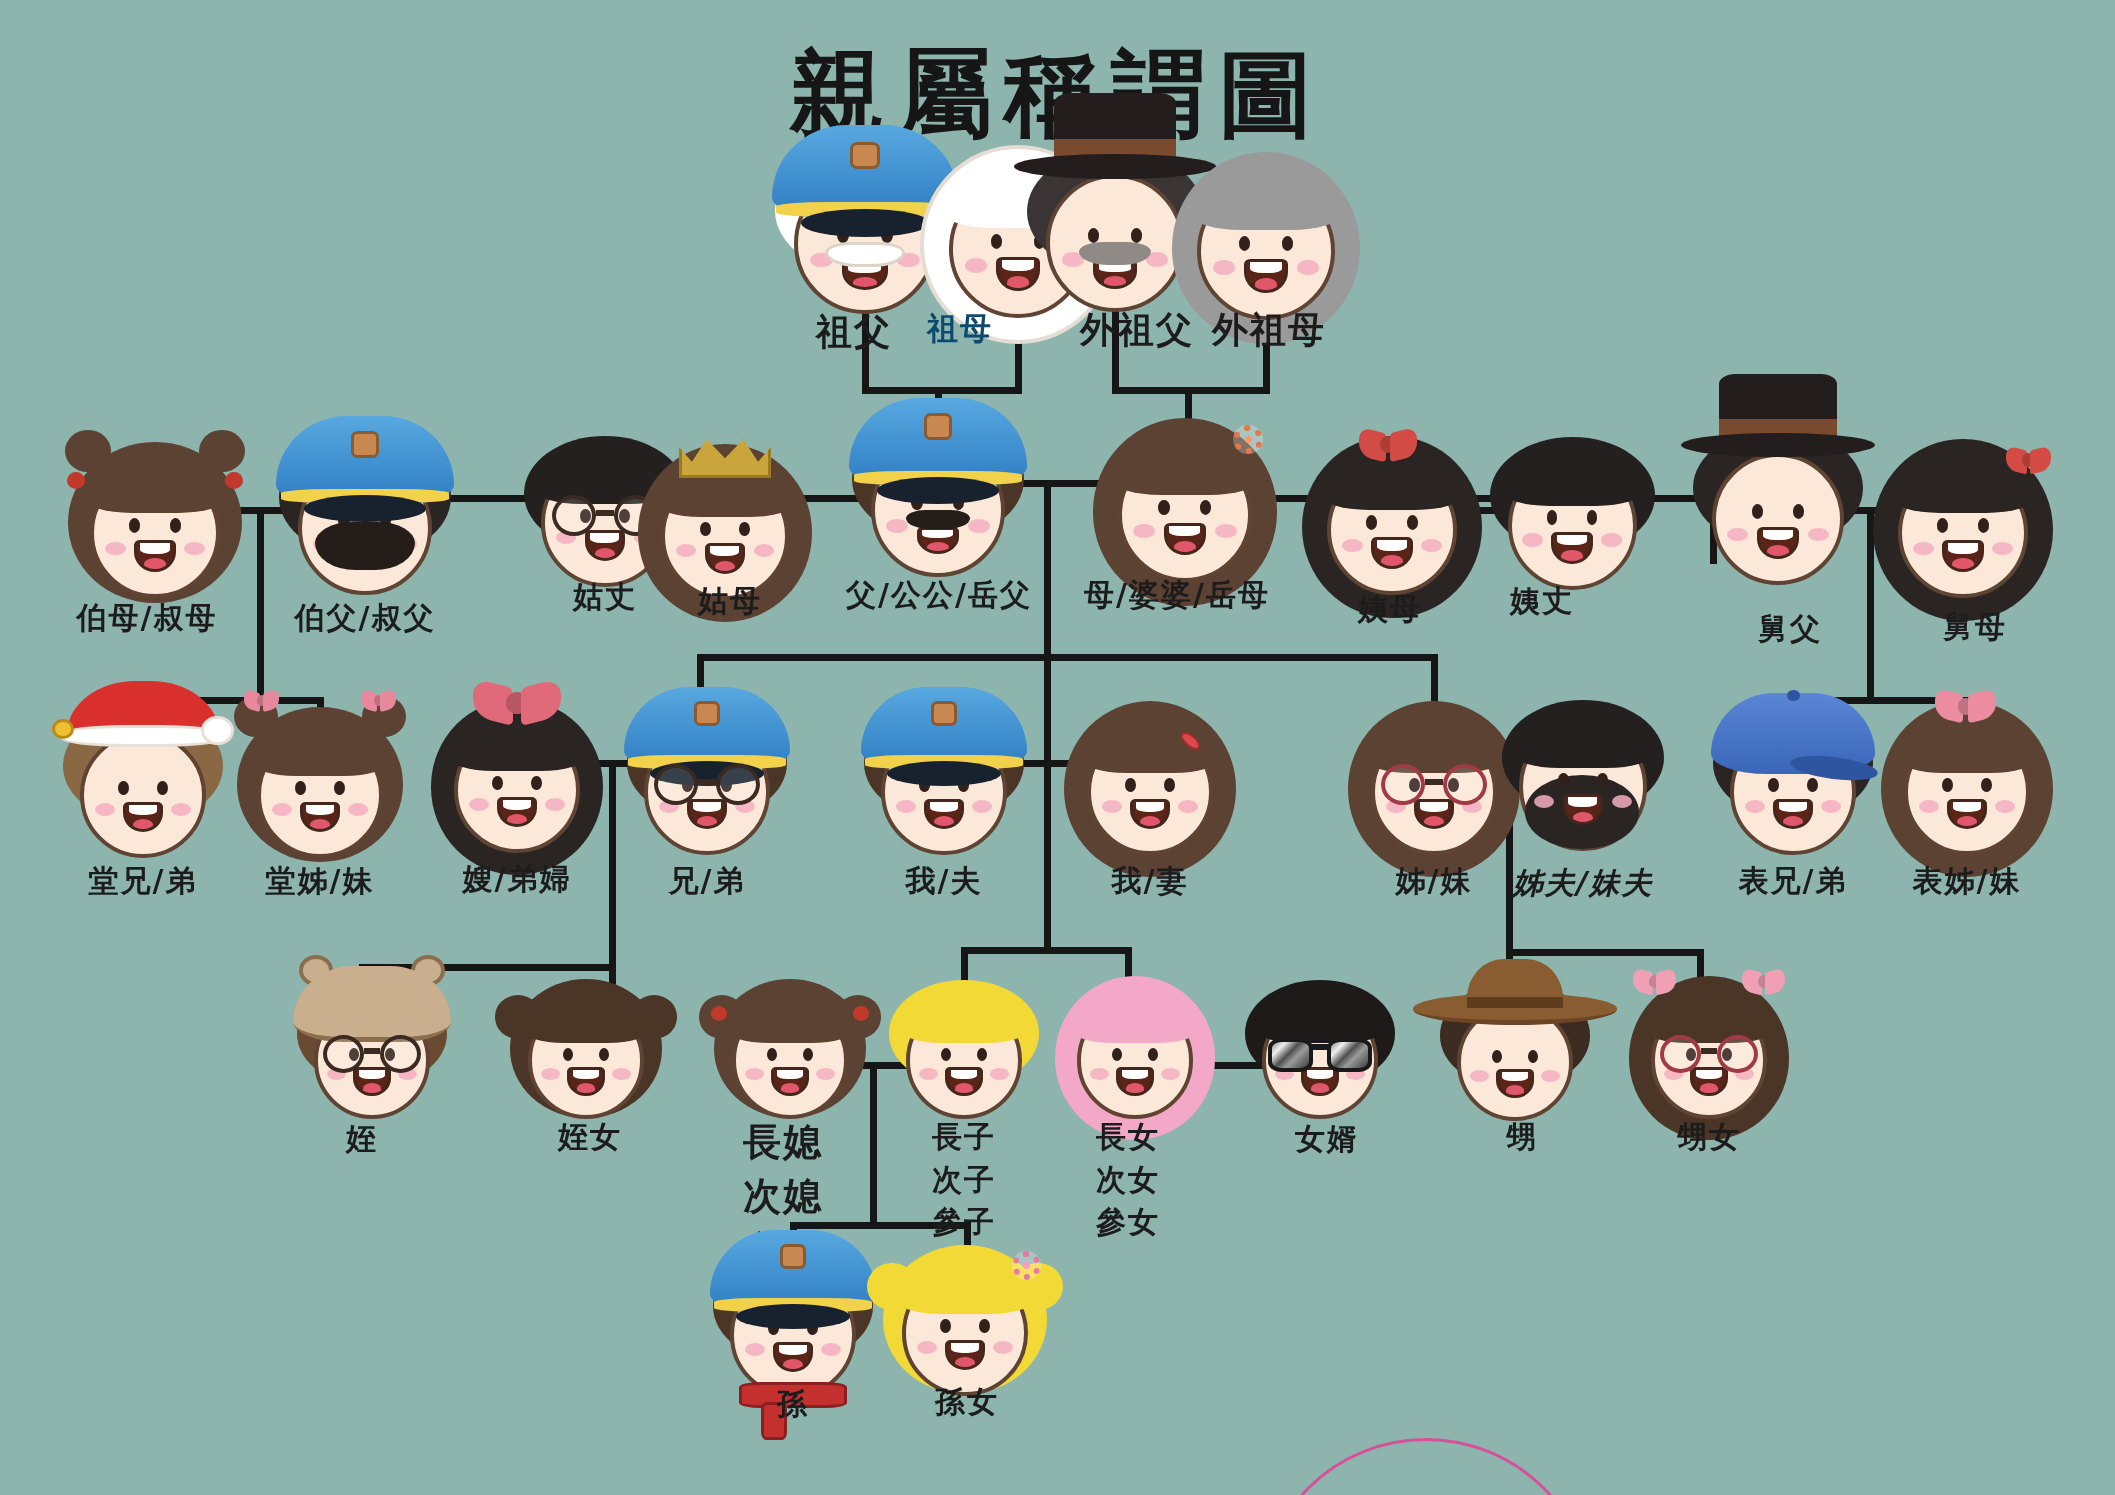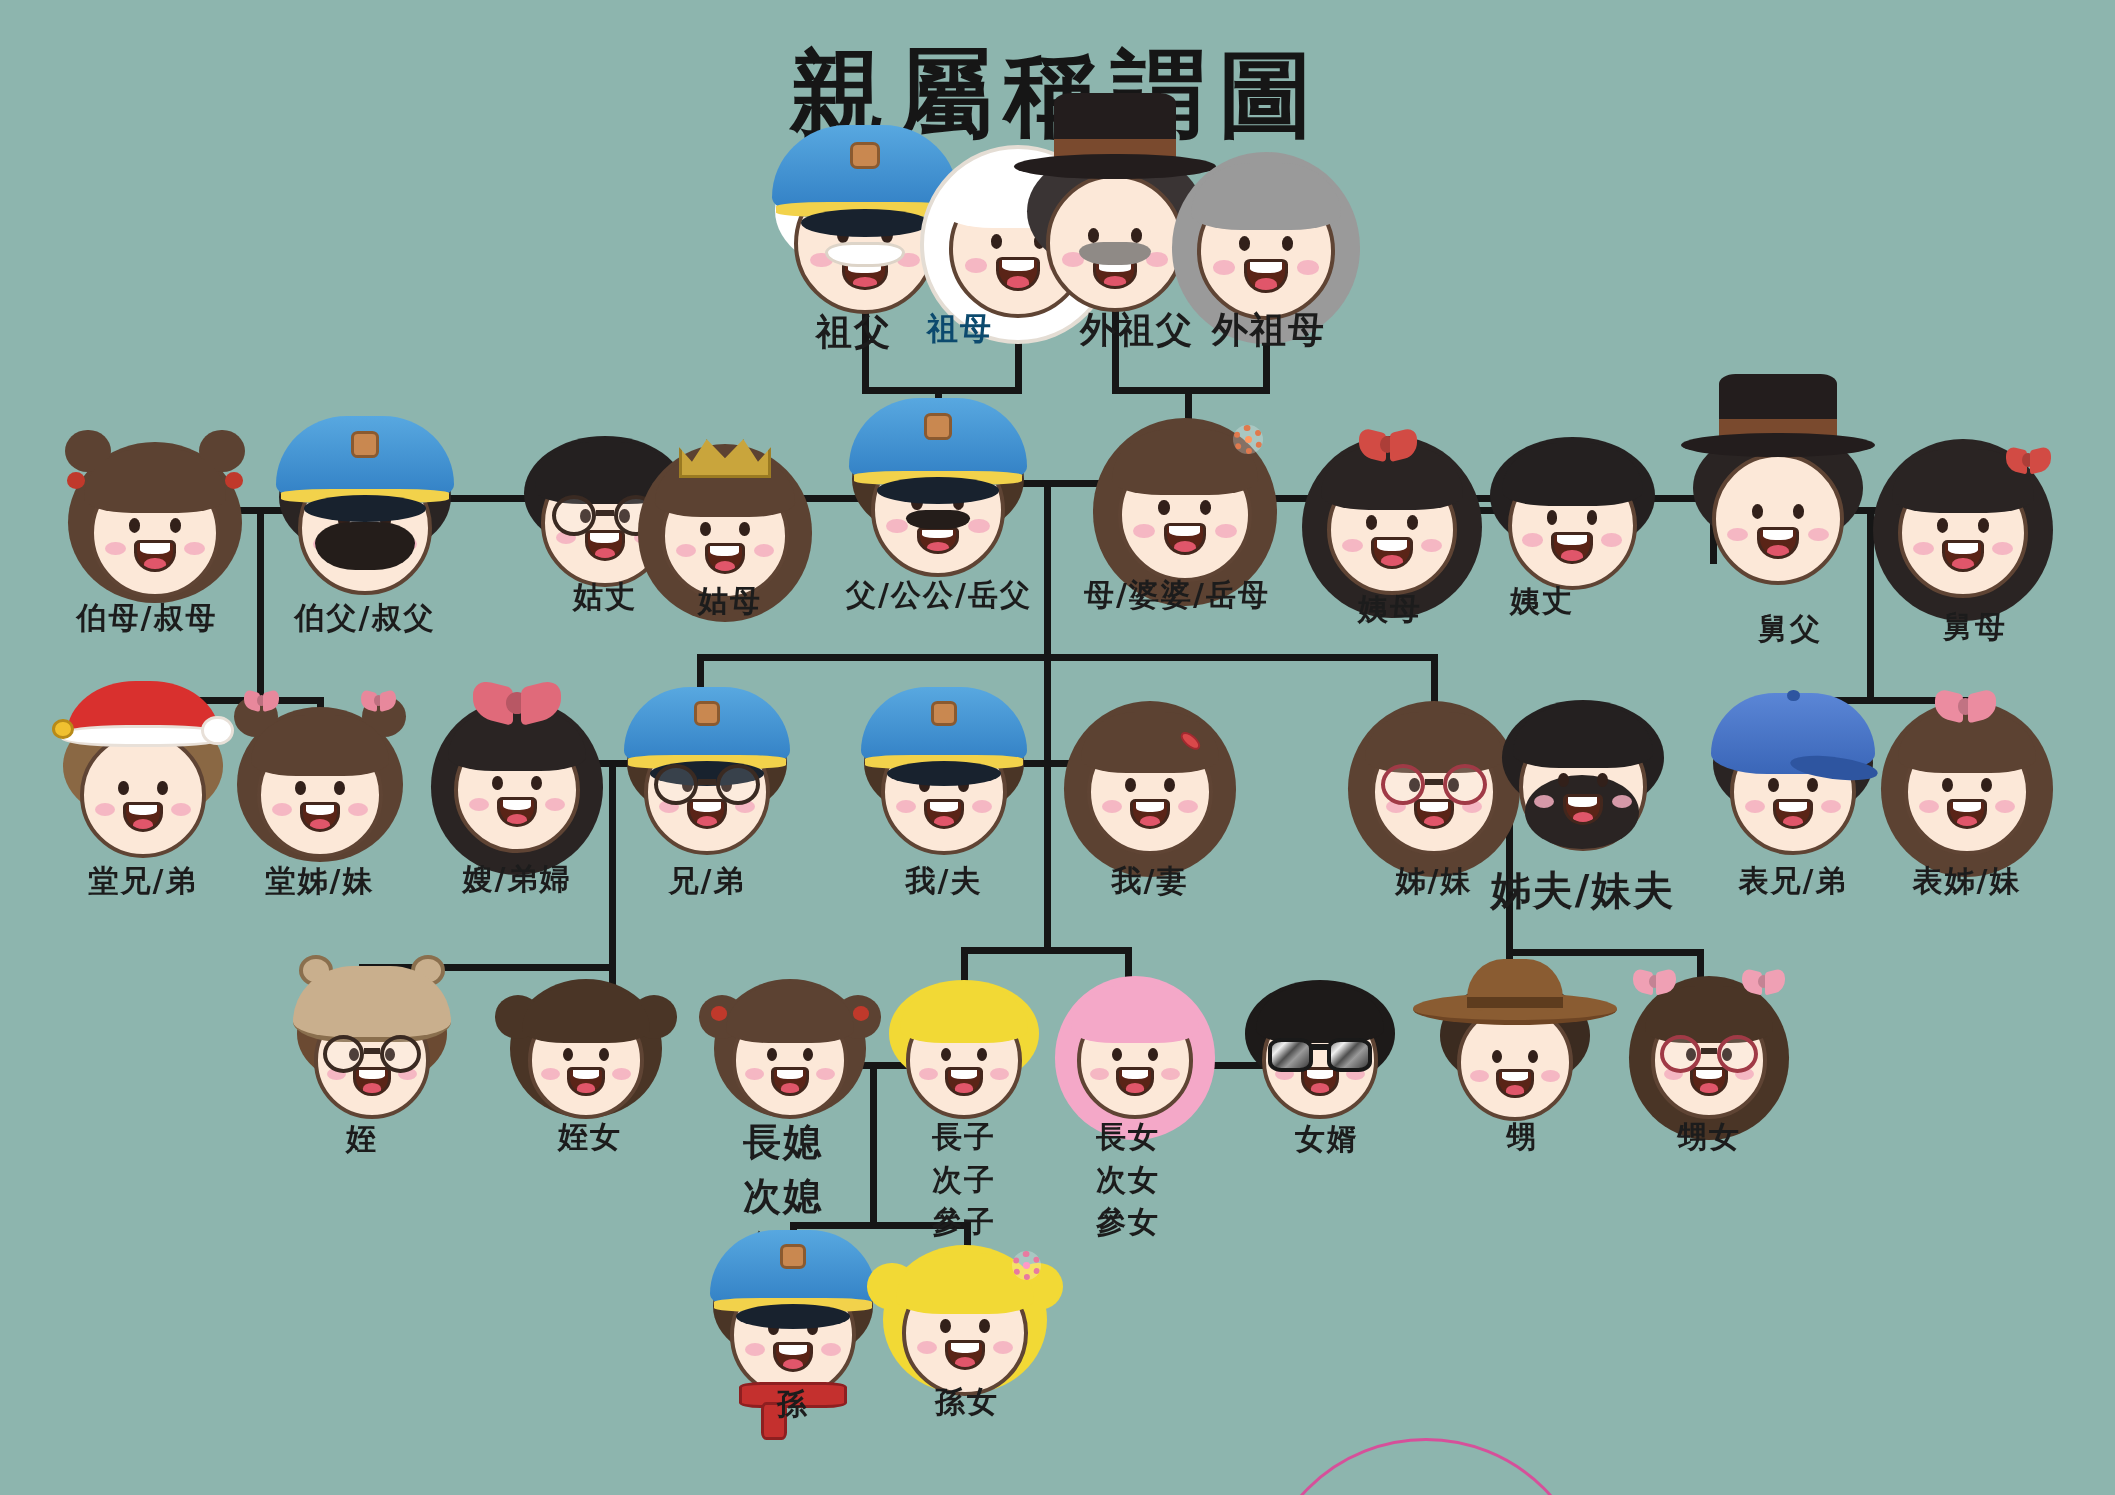--- a/index.html
+++ b/index.html
@@ -478,21 +478,21 @@
           <div class="eye r"></div>
           <div class="blush l"></div>
           <div class="blush r"></div>
           <div class="mouth">
             <div class="teeth"></div>
             <div class="tongue"></div>
           </div>
         </div>
         <div class="bangs" style="background: rgb(36, 32, 32);"></div>
       </div>
-      <div class="plabel" style="left: 1583px; top: 862px; font-size: 40px; color: rgb(28, 28, 28);">姊夫/妹夫</div>
+      <div class="plabel" style="left: 1583px; top: 862px; font-size: 30px; color: rgb(28, 28, 28); font-style: italic;">姊夫/妹夫</div>
       <div class="head" style="left: 1720px; top: 716px; width: 146px; height: 146px;">
         <div class="hb" style="left: -5%; top: -7%; width: 110%; height: 78%; background: rgb(42, 36, 35);"></div>
         <div class="face">
           <div class="eye l"></div>
           <div class="eye r"></div>
           <div class="blush l"></div>
           <div class="blush r"></div>
           <div class="mouth">
             <div class="teeth"></div>
             <div class="tongue"></div>

